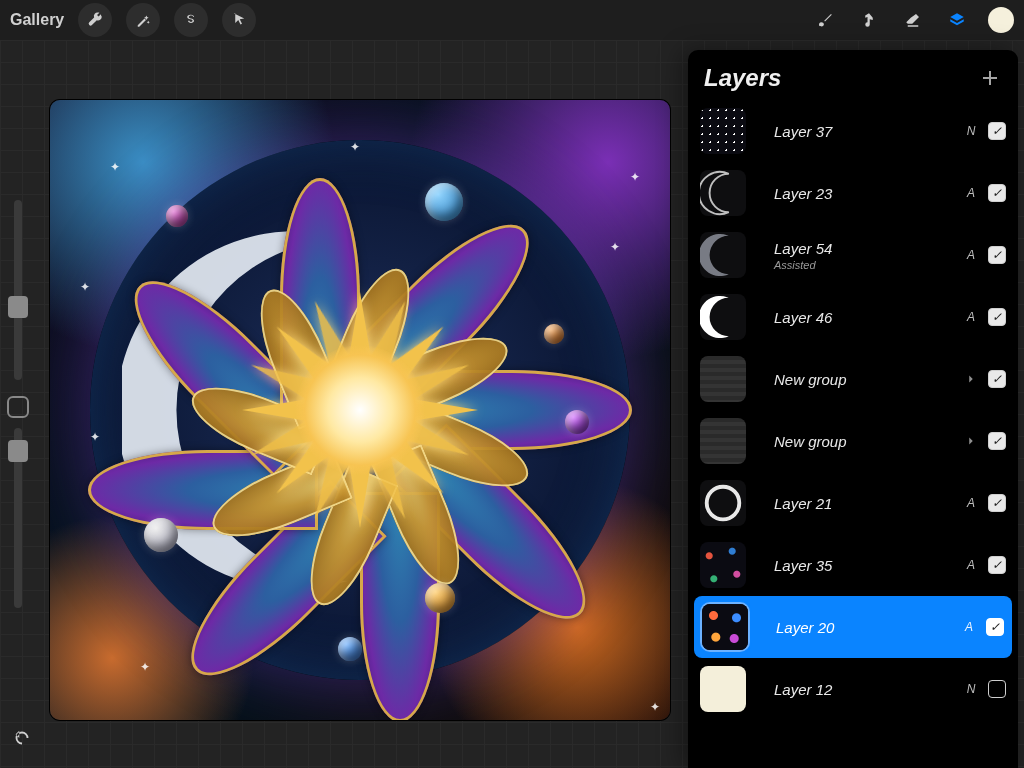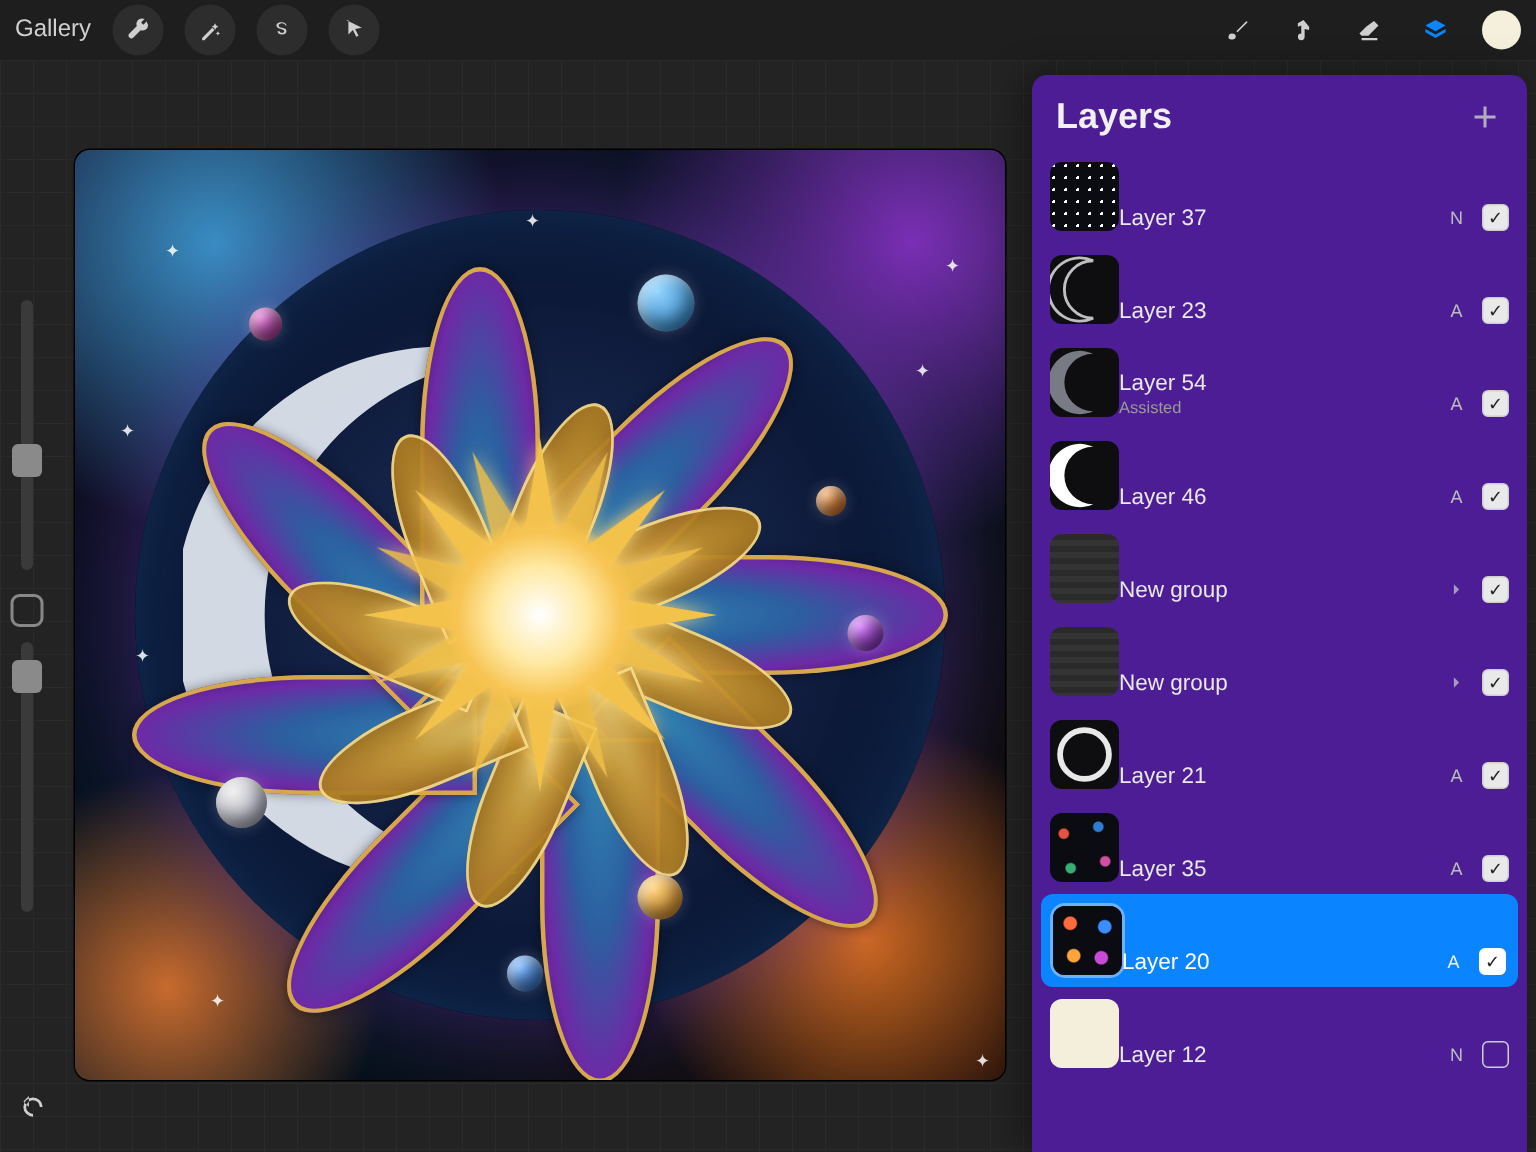--- a/index.html
+++ b/index.html
@@ -1,21 +1,21 @@
 <!DOCTYPE html>
 <html><head>
 <meta charset="utf-8">
 <style>
   * { box-sizing: border-box; margin: 0; padding: 0; }
   html, body { width: 1024px; height: 768px; overflow: hidden; font-family: -apple-system, Helvetica, Arial, sans-serif; background:#1a1a1a; color:#ddd; }
   
   .toolbar { position:absolute; top:0; left:0; right:0; height:40px; display:flex; align-items:center; padding:0 10px; background:#1e1e1e; }
   .toolbar-left { display:flex; align-items:center; gap:14px; }
   .toolbar-right { margin-left:auto; display:flex; align-items:center; gap:18px; }
-  .gallery-btn { color:#d0d0d0; font-size:16px; cursor:pointer; }
+  .gallery-btn { color:#d0d0d0; font-size:16px; cursor:pointer;font-weight:bold; }
   .top-btn { width:34px; height:34px; border-radius:17px; background:#2d2d2d; display:flex; align-items:center; justify-content:center; cursor:pointer; }
   .top-btn svg, .top-icon svg { width:18px; height:18px; }
   .top-icon { width:26px; height:26px; display:flex; align-items:center; justify-content:center; cursor:pointer; }
   .top-icon.active svg { fill:#0a84ff; }
   .color-well { width:26px; height:26px; border-radius:50%; background:#f5f0dc; cursor:pointer; }
 
   
   .workspace { position:absolute; top:40px; left:0; right:0; bottom:0; background:#232323;
     background-image: linear-gradient(#2a2a2a 1px, transparent 1px), linear-gradient(90deg, #2a2a2a 1px, transparent 1px);
     background-size: 22px 22px;
@@ -55,26 +55,26 @@
   }
   .sunray { position:absolute; left:50%; top:50%; width:120px; height:0; transform-origin:0 0; border-top:18px solid transparent; border-bottom:18px solid transparent; border-left:120px solid #f2c24b; filter:drop-shadow(0 0 6px #ffda7a); }
   .core { position:absolute; left:50%; top:50%; width:130px; height:130px; transform:translate(-50%,-50%); border-radius:50%;
     background: radial-gradient(circle,#fff 0%, #ffe9a3 35%, #f7c452 60%, rgba(247,196,82,0) 72%);
     filter: blur(0.3px);
   }
   .orb { position:absolute; border-radius:50%; box-shadow: inset -4px -6px 10px rgba(0,0,0,.45), inset 4px 4px 8px rgba(255,255,255,.5), 0 0 10px rgba(255,255,255,.2); }
   .star { position:absolute; color:#fff; font-size:12px; opacity:.85; }
 
   
-  .layers-panel { position:absolute; top:50px; right:6px; width:330px; bottom:0; background:#4c1d95; border-radius:10px 10px 0 0; box-shadow: -6px 0 24px rgba(0,0,0,.4); overflow:hidden; }
+  .layers-panel { position:absolute; top:50px; right:6px; width:330px; bottom:0; background:#000000; border-radius:10px 10px 0 0; box-shadow: -6px 0 24px rgba(0,0,0,.4); overflow:hidden;font-style:italic; }
   .layers-head { display:flex; align-items:center; padding:14px 16px 8px; }
   .layers-title { font-size:24px; font-weight:600; color:#f0f0f0; }
   .layers-add { margin-left:auto; width:24px; height:24px; cursor:pointer; opacity:.8; }
   .layer-list { height:calc(100% - 54px); overflow-y:auto; }
-  .layer-row { display:flex; align-items:flex-end; gap:0; padding:8px 12px; height:62px; cursor:pointer; }
+  .layer-row { display:flex; align-items:center; gap:28px; padding:8px 12px; height:62px; cursor:pointer; }
   .layer-row.selected { background:#0a84ff; border-radius:8px; margin:0 6px; padding:8px 8px; }
   .layer-thumb { width:46px; height:46px; border-radius:8px; background:#0e0e10; flex-shrink:0; display:flex; align-items:center; justify-content:center; overflow:hidden; }
   .layer-row.selected .layer-thumb { box-shadow: 0 0 0 2px #6cb2ff, 0 0 0 4px #0a84ff; }
   .layer-name-wrap { display:flex; flex-direction:column; }
   .layer-name { font-size:15px; color:#e8e8e8; }
   .layer-sub { font-size:11px; color:#9a9a9a; margin-top:2px; }
   .layer-right { margin-left:auto; display:flex; align-items:center; gap:10px; }
   .blend { font-size:12px; color:#bdbdbd; width:14px; text-align:center; }
   .chev { width:14px; height:14px; opacity:.7; }
   .chk { width:18px; height:18px; border-radius:4px; border:1.5px solid #cfcfcf; display:flex; align-items:center; justify-content:center; }

